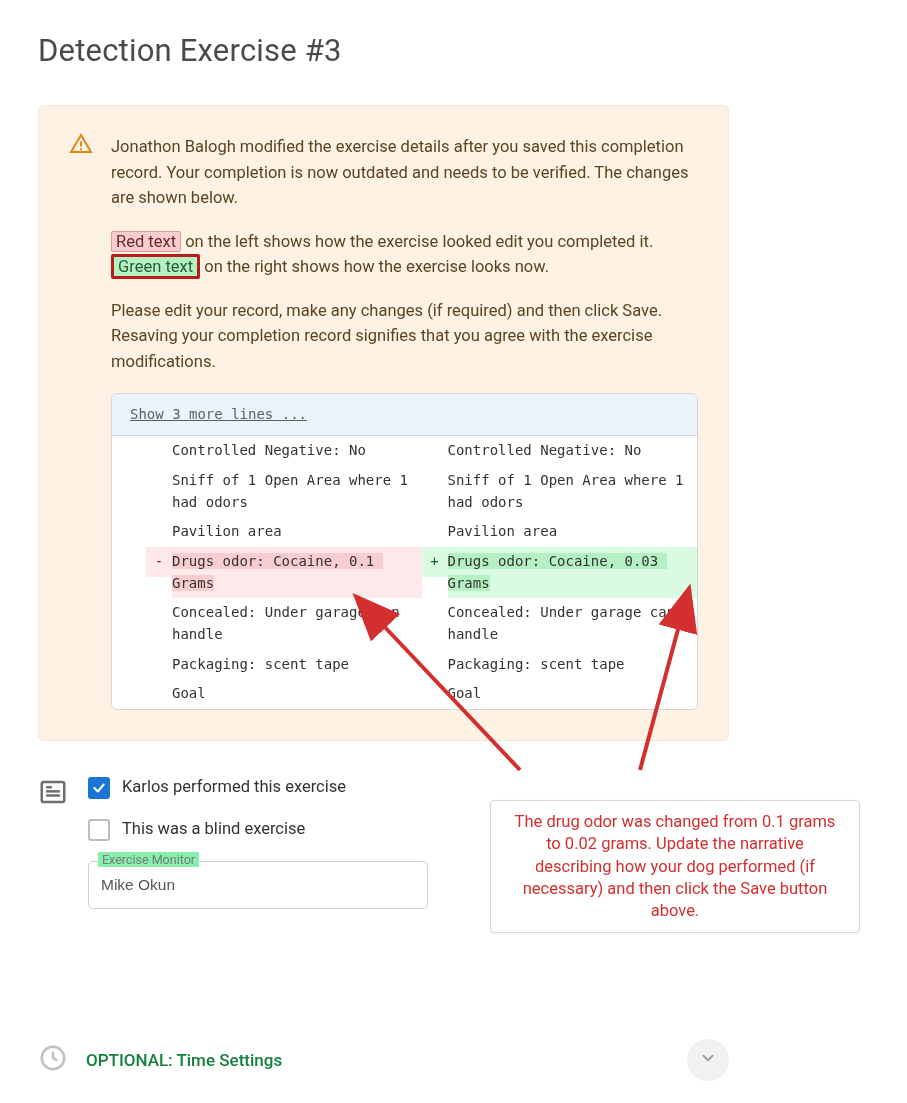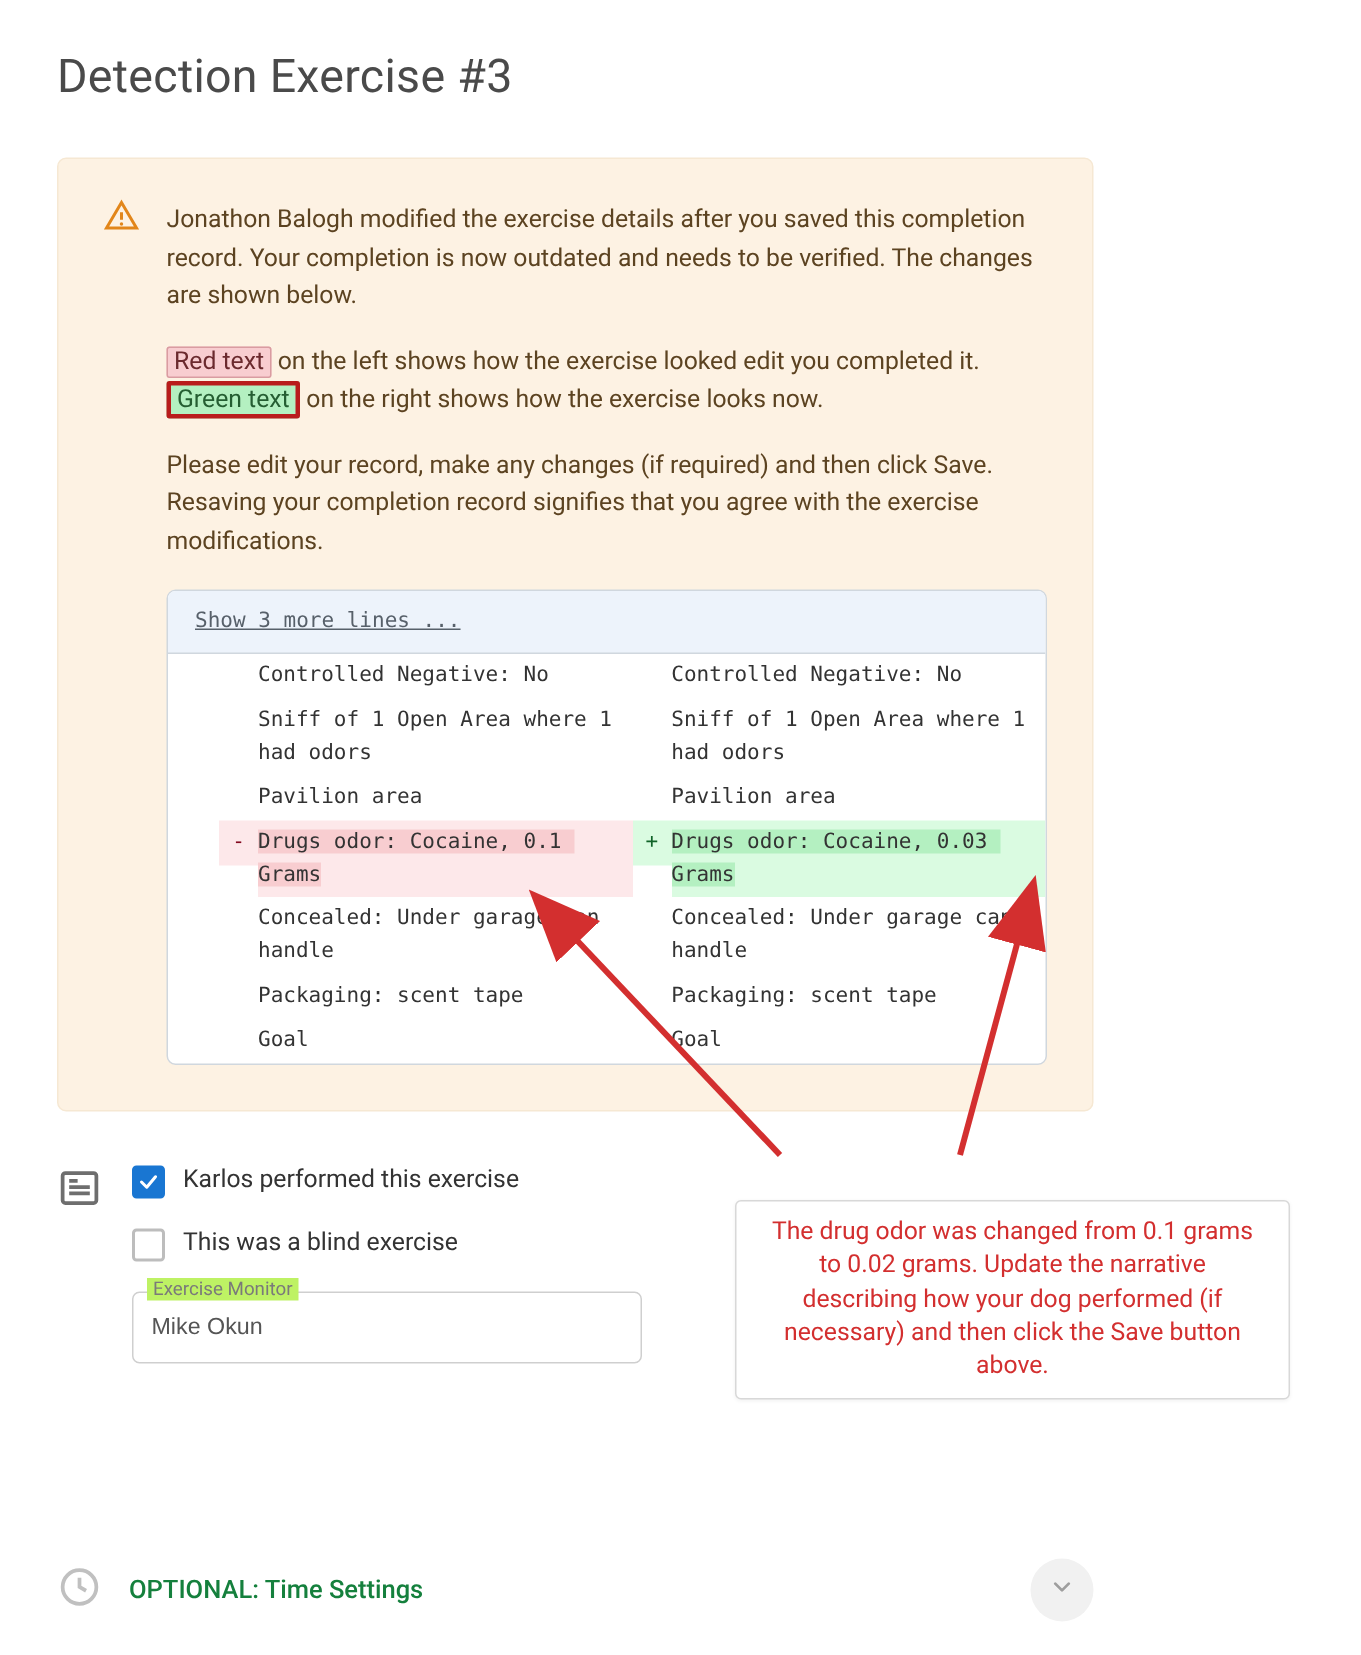--- a/index.html
+++ b/index.html
@@ -61,21 +61,21 @@
   .form-section{margin-top:36px;display:flex;gap:20px;align-items:flex-start;}
   .form-icon{flex:0 0 auto;color:#6e6e6e;margin-top:0;}
   .cbrow{display:flex;align-items:flex-start;gap:12px;font-size:16.5px;color:#333;margin-bottom:20px;}
   .cb{width:22px;height:22px;border:2px solid var(--chipGrey);border-radius:3px;display:flex;align-items:center;justify-content:center;cursor:pointer;flex:0 0 auto;}
   .cb.checked{background:var(--blue);border-color:var(--blue);}
   .cb.checked svg{display:block;}
   .cb svg{display:none;}
 
   .field{position:relative;width:340px;margin-top:8px;}
   .field input{width:100%;padding:14px 12px;border:1px solid #cfcfcf;border-radius:5px;font-size:15.5px;color:#555;}
-  .field .flabel{position:absolute;top:-9px;left:10px;background:#bef264;padding:0 4px;font-size:12.5px;color:#7a7a7a;}
+  .field .flabel{position:absolute;top:-9px;left:10px;background:#86efac;padding:0 4px;font-size:12.5px;color:#7a7a7a;}
 
   .annot{position:absolute;left:490px;top:768px;width:370px;border:1px solid #d8d8d8;background:#fff;border-radius:4px;padding:10px 16px;color:var(--red);font-size:16.5px;line-height:1.35;text-align:center;box-shadow:0 1px 3px rgba(0,0,0,0.06);margin-top:32px;}
 
   .overlay-svg{position:absolute;left:0;top:0;pointer-events:none;}
 
   .optional{margin-top:130px;display:flex;align-items:center;gap:18px;color:#15803d;}
   .optional .lbl{font-size:17px;font-weight:500;}
   .opt-toggle{margin-left:auto;width:42px;height:42px;border-radius:50%;background:#f1f1f1;display:flex;align-items:center;justify-content:center;cursor:pointer;color:#9e9e9e;}
 
 </style>

